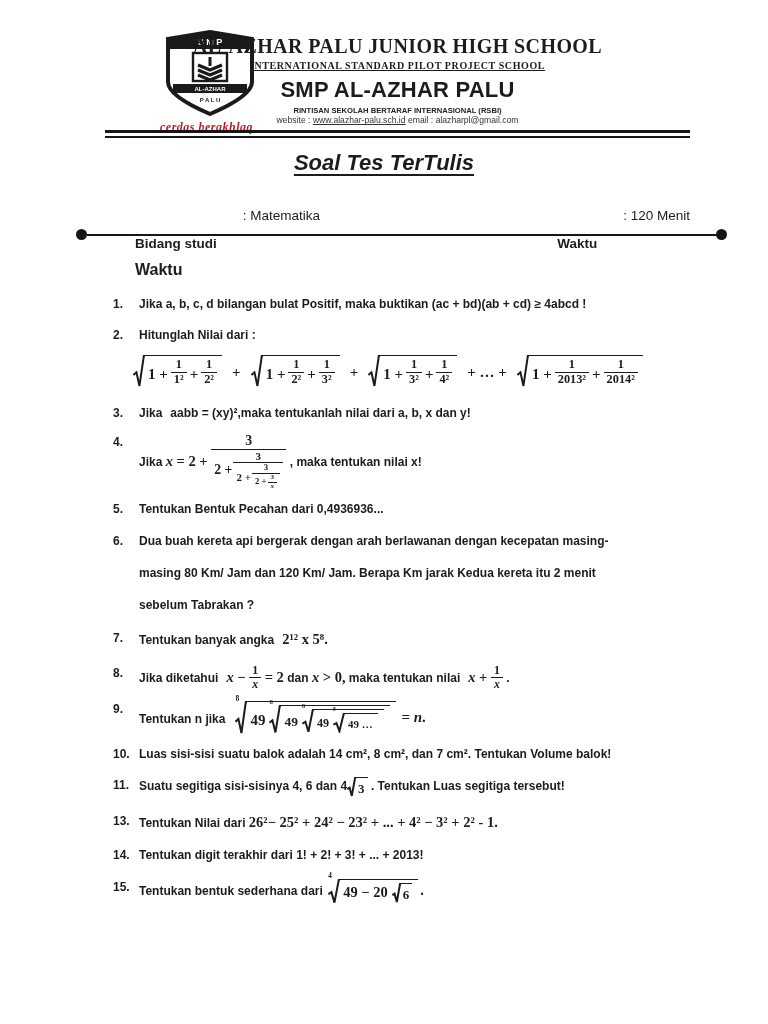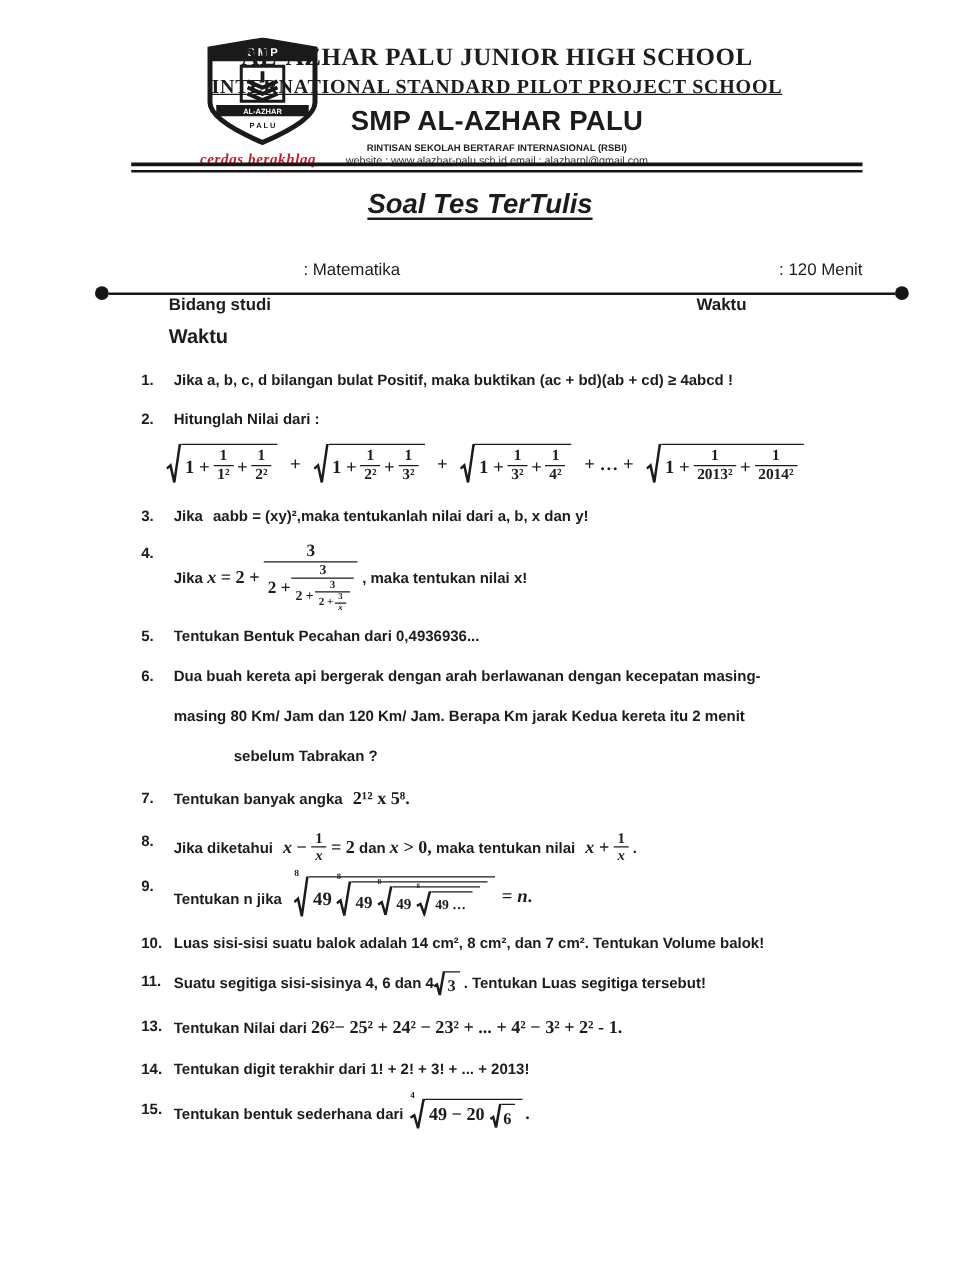--- a/index.html
+++ b/index.html
@@ -5,21 +5,21 @@
   html,body{margin:0;padding:0;background:#fff;}
   .page{position:relative;width:768px;height:1024px;background:#ffffff;overflow:hidden;
         font-family:"Liberation Sans",sans-serif;color:#1c1c1c;}
   
   .logo-wrap{position:absolute;left:160px;top:30px;width:100px;}
   .logo-wrap svg.shield{display:block;margin:0 auto;}
   .motto{margin-top:4px;color:#c41a28;font-family:"Liberation Serif",serif;
          font-style:italic;font-weight:bold;font-size:12px;letter-spacing:0.5px;}
   .head-text{position:absolute;left:110px;top:34px;width:575px;text-align:center;line-height:1.25;}
   .h1{font-family:"Liberation Serif",serif;font-weight:bold;font-size:20px;letter-spacing:0.4px;}
-  .h2{font-family:"Liberation Serif",serif;font-weight:bold;font-size:16px;letter-spacing:0.6px;
+  .h2{font-family:"Liberation Serif",serif;font-weight:bold;font-size:10px;letter-spacing:0.6px;
       text-decoration:underline;margin-top:1px;}
   .h3{font-size:22px;font-weight:bold;margin-top:3px;letter-spacing:0.2px;}
   .h4{font-size:7.6px;font-weight:bold;margin-top:3px;color:#222;}
   .h5{font-size:8.6px;margin-top:1px;color:#333;}
   .h6{font-size:8.6px;color:#333;}
   .h6 .site{text-decoration:underline;}
   .double-rule{position:absolute;left:105px;top:130px;width:585px;height:3px;
                border-top:3px solid #161616;border-bottom:2.5px solid #161616;}
   
   .doc-title{position:absolute;left:0;top:150px;width:100%;text-align:center;
@@ -32,21 +32,21 @@
   .dot-rule{position:absolute;left:76px;top:229px;width:651px;display:flex;align-items:center;}
   .dot{width:11px;height:11px;border-radius:50%;background:#161616;flex:none;}
   .rline{flex:1;border-top:2.6px solid #161616;height:0;}
   
   .section-h{position:absolute;left:135px;top:261px;font-size:16px;font-weight:bold;}
   .questions{position:absolute;left:113px;top:296px;width:600px;}
   .q{display:flex;font-size:12px;font-weight:bold;line-height:1.35;margin-bottom:15px;}
   .qnum{width:26px;flex:none;}
   .qbody{flex:1;white-space:nowrap;}
   .q6line{margin-bottom:16px;white-space:nowrap;}
-  .q6line:last-child{margin-bottom:0;margin-left:48px;}
+  .q6line:last-child{margin-bottom:0;}
   
   .math{font-family:"Liberation Serif",serif;font-weight:600;font-size:14.5px;white-space:nowrap;}
   .it{font-style:italic;}
   .itb{}
   .fr{display:inline-flex;flex-direction:column;align-items:center;text-align:center;
       vertical-align:middle;line-height:1.12;font-size:0.82em;position:relative;top:-1px;}
   .fr>.n{padding:0 3px;display:inline-flex;align-items:center;justify-content:center;}
   .fr>.d{border-top:1.4px solid #1c1c1c;padding:0 3px;display:inline-flex;
          align-items:center;justify-content:center;gap:1px;}
   .fr .fr{font-size:0.8em;top:0;}

